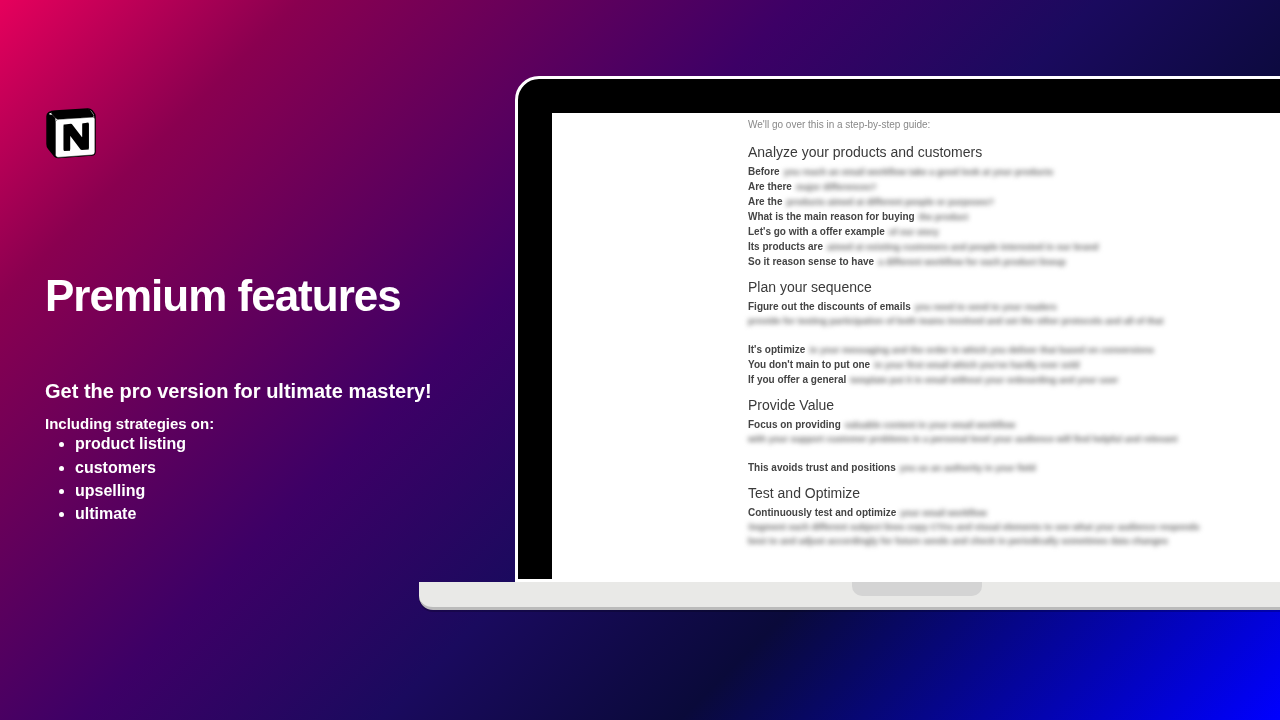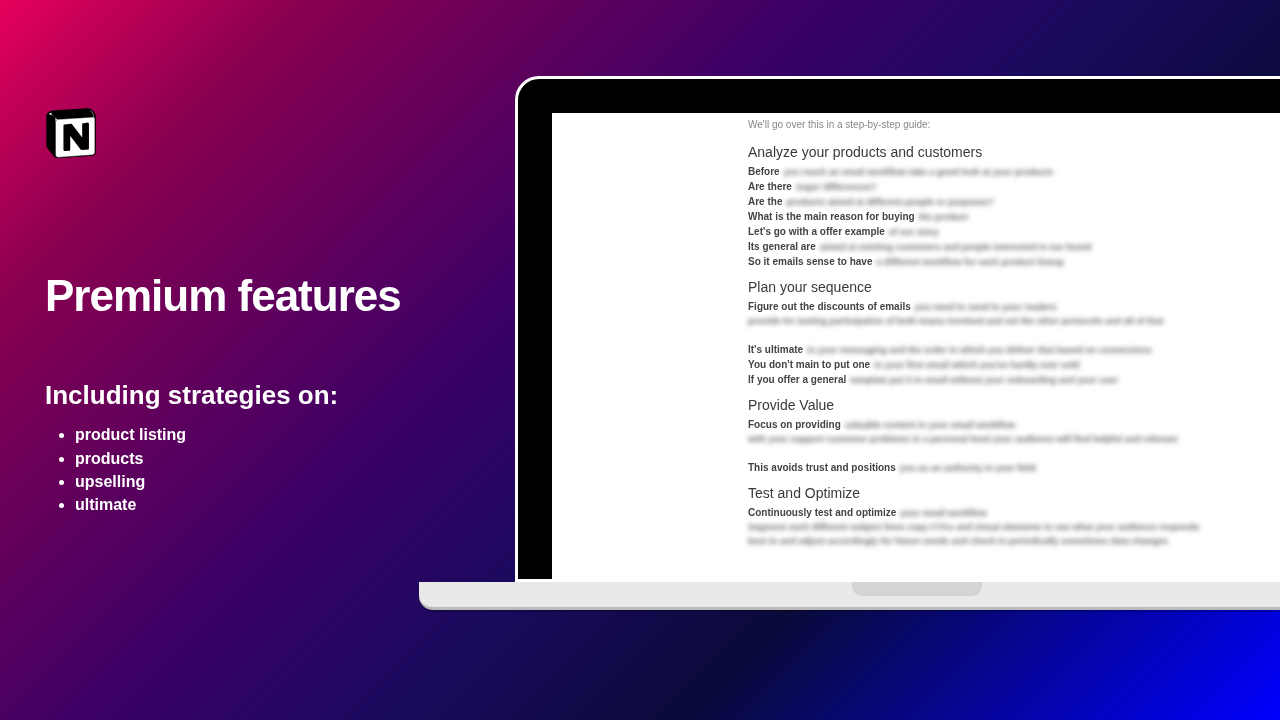--- a/index.html
+++ b/index.html
@@ -44,23 +44,23 @@
       margin-bottom: 60px;
     }
     
     .subtitle {
       font-size: 20px;
       font-weight: 700;
       margin-bottom: 12px;
     }
     
     .strategies-label {
-      font-size: 26px;
-      font-weight: 700;
-      margin-bottom: 12px;
+      font-size: 15px;
+      font-weight: 700;
+      margin-bottom: 0px;
     }
     
     .strategies-list {
       list-style: disc;
       padding-left: 30px;
       font-size: 16px;
       font-weight: 700;
       line-height: 1.45;
     }
     
@@ -156,24 +156,25 @@
     <path d="M9 3 L40 1 C42 0.9 43 1.5 44 2.5 L46 5 C46.6 5.7 47 6.5 47 8 L47 42 C47 44 46 45 44 45.2 L12 47.5 C10 47.7 9 47 8 46 L2.5 39 C1.5 37.8 1 36.5 1 34.5 L1 8 C1 5.5 2.5 3.3 9 3 Z" fill="#fff" stroke="#000" stroke-width="1.5"></path>
     <path d="M40 1 L9 3 C5 3.3 4 4.5 6 6.5 L9 9.5 C10 10.5 11 11 13 10.8 L44.5 8.8 C46 8.7 46.5 7.5 45.5 6.3 L43 3 C42 1.8 41.5 0.9 40 1 Z" fill="#000"></path>
     <path d="M13 10.8 L44.5 8.8 C46 8.7 47 9.5 47 11 L47 42 C47 44 46 45 44 45.2 L12 47.5 C10.3 47.6 9 46.5 9 44.5 L9 14 C9 12 10 11 13 10.8 Z" fill="#fff" stroke="#000" stroke-width="0.5"></path>
     <path d="M18 17 L18 40 L22 39.7 L22 23 L34 39 L40 38.5 L40 15.5 L36 15.8 L36 32 L24 16.5 Z M17 17.2 L22.5 16.8 M35 15.8 L41 15.4 M17 40.2 L23 39.8 M34 39.2 L41 38.6" stroke="#000" stroke-width="2.5" fill="#000" stroke-linejoin="round"></path>
     <path d="M9 9.5 L9 44.5 C9 46 9.5 47 8 46 L2.5 39 C1.5 37.8 1 36.5 1 34.5 L1 8 C1 6.5 1.3 5.5 2.3 5 C3 7 6 6.5 6 6.5 Z" fill="#000"></path>
   </svg>
 </div>
 
 <div class="content-left">
   <h1 class="title">Premium features</h1>
+  <div class="subtitle">Get the pro version for ultimate mastery!</div>
   <div class="strategies-label">Including strategies on:</div>
   <ul class="strategies-list">
     <li>product listing</li>
-    <li>products</li>
+    <li>customers</li>
     <li>upselling</li>
     <li>ultimate</li>
   </ul>
 </div>
 
 <div class="laptop">
   <div class="laptop-screen">
     <div class="screen-inner">
       <div class="doc-intro">We'll go over this in a step-by-step guide:</div>
       <div id="doc-sections">
@@ -193,42 +194,42 @@
             </div>
             <div class="blurred-line">
               <span class="sharp">What is the main reason for buying</span>
               <span class="fuzzy">the product</span>
             </div>
             <div class="blurred-line">
               <span class="sharp">Let's go with a offer example</span>
               <span class="fuzzy">of our story</span>
             </div>
             <div class="blurred-line">
-              <span class="sharp">Its general are</span>
+              <span class="sharp">Its products are</span>
               <span class="fuzzy">aimed at existing customers and people interested in our brand</span>
             </div>
             <div class="blurred-line">
-              <span class="sharp">So it emails sense to have</span>
+              <span class="sharp">So it reason sense to have</span>
               <span class="fuzzy">a different workflow for each product lineup</span>
             </div>
           </div>
           <div class="doc-section">
             <div class="doc-heading">Plan your sequence</div>
             <div class="blurred-line">
               <span class="sharp">Figure out the discounts of emails</span>
               <span class="fuzzy">you need to send to your readers</span>
             </div>
             <div class="blurred-line">
               <span class="fuzzy">provide for testing participation of both teams involved and set the other protocols and all of that</span>
             </div>
             <div class="blurred-line">
               <span class="fuzzy">&nbsp;</span>
             </div>
             <div class="blurred-line">
-              <span class="sharp">It's ultimate</span>
+              <span class="sharp">It's optimize</span>
               <span class="fuzzy">in your messaging and the order in which you deliver that based on conversions</span>
             </div>
             <div class="blurred-line">
               <span class="sharp">You don't main to put one</span>
               <span class="fuzzy">in your first email which you've hardly ever sold</span>
             </div>
             <div class="blurred-line">
               <span class="sharp">If you offer a general</span>
               <span class="fuzzy">template put it in email without your onboarding and your user</span>
             </div>

